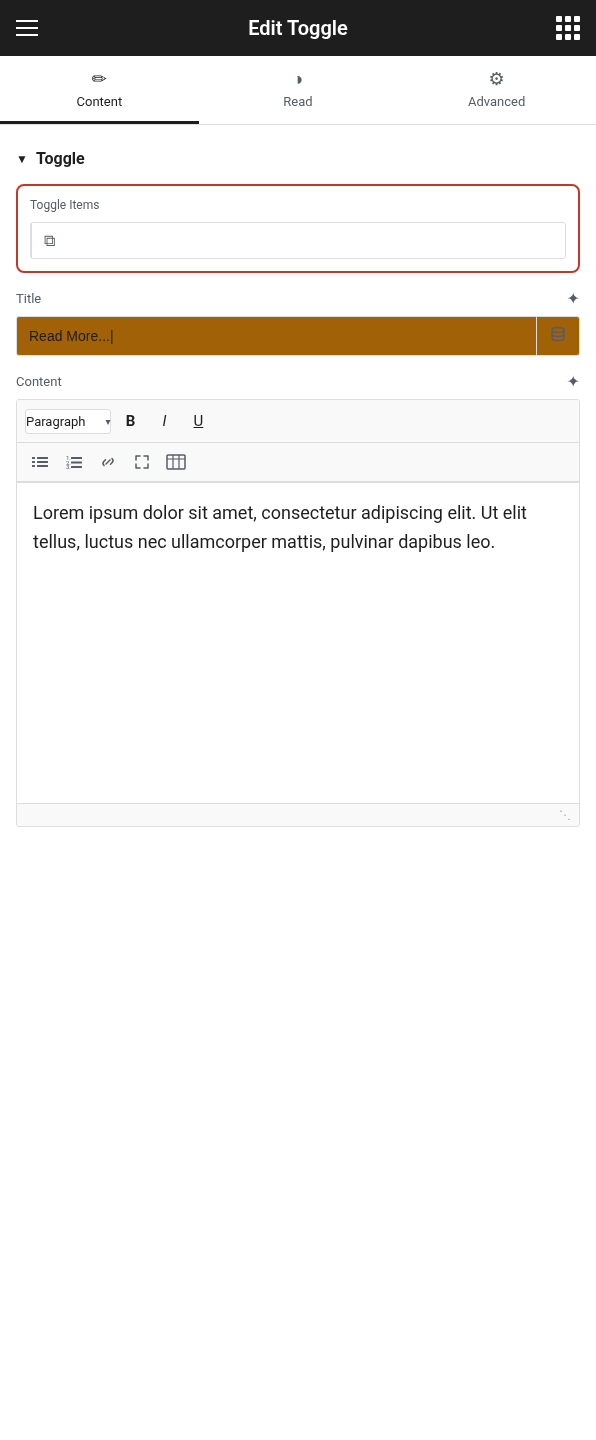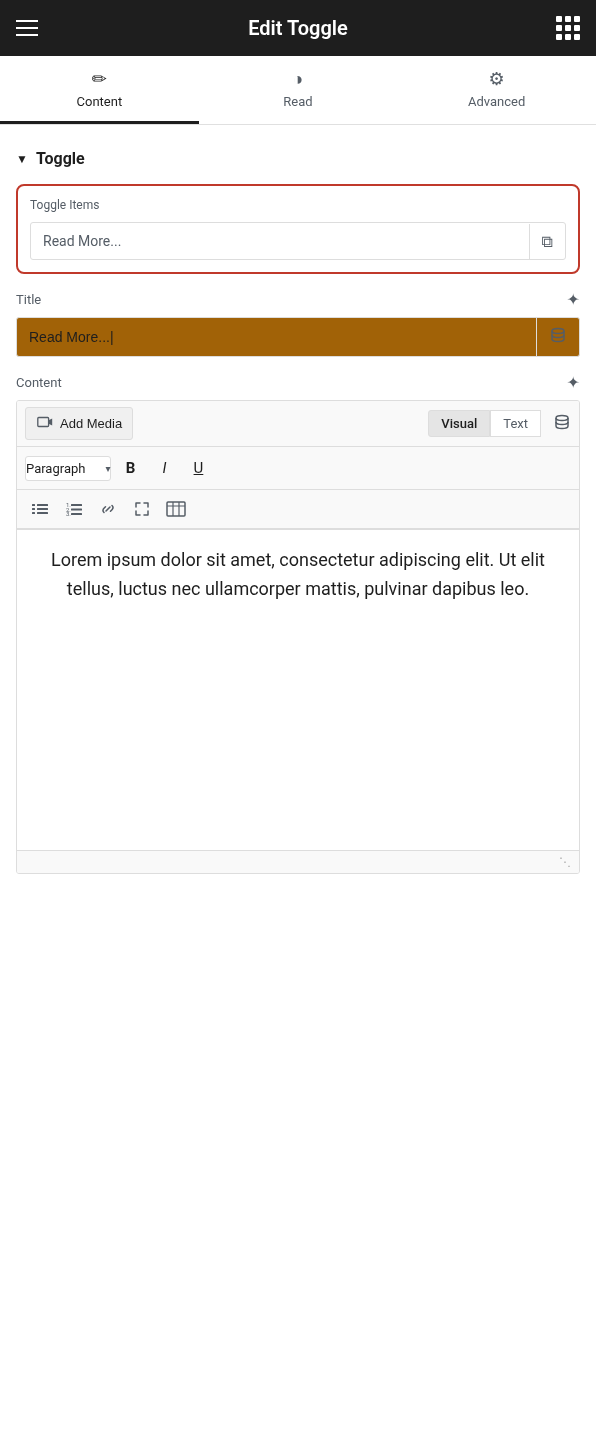--- a/index.html
+++ b/index.html
@@ -311,21 +311,20 @@
 
     
     .editor-content {
       padding: 16px;
       min-height: 320px;
       background: #fff;
       font-size: 18px;
       line-height: 1.6;
       color: #1e1e1e;
       position: relative;
-      text-align: center;
     }
     .editor-footer {
       display: flex;
       justify-content: flex-end;
       padding: 4px 8px;
       border-top: 1px solid #ddd;
       background: #f9f9f9;
     }
     .resize-icon {
       font-size: 12px;
@@ -373,21 +372,20 @@
 <div class="main">
 
   <div class="section-header">
     <span class="arrow">▼</span>
     <span class="section-title">Toggle</span>
   </div>
 
   <div class="toggle-items-box">
     <div class="toggle-items-label">Toggle Items</div>
     <div class="toggle-item-row">
-      <span class="toggle-item-text">Read More...</span>
       <span class="toggle-item-icon">⧉</span>
     </div>
   </div>
 
   <div class="field-label-row">
     <span class="field-label">Title</span>
     <span class="sparkle-icon">✦</span>
   </div>
   <div class="title-input-row">
     <input class="title-input" type="text" value="Read More...|" style="">
@@ -401,42 +399,20 @@
     </span>
   </div>
 
   <div class="field-label-row">
     <span class="field-label">Content</span>
     <span class="sparkle-icon">✦</span>
   </div>
 
   <div class="editor-toolbar">
 
-    <div class="editor-top-bar">
-      <button class="add-media-btn">
-        <span class="add-media-icon">
-          <svg width="18" height="18" viewBox="0 0 20 20" fill="none" xmlns="http://www.w3.org/2000/svg">
-            <rect x="2" y="5" width="12" height="10" rx="1" fill="none" stroke="#555d66" stroke-width="1.5"></rect>
-            <path d="M14 8l4-2v8l-4-2V8z" fill="#555d66"></path>
-          </svg>
-        </span>
-        <span>Add Media</span>
-      </button>
-      <div class="view-tabs">
-        <div class="view-tab active">Visual</div>
-        <div class="view-tab">Text</div>
-      </div>
-      <span class="editor-db-icon">
-        <svg width="18" height="18" viewBox="0 0 18 18" fill="none">
-          <ellipse cx="9" cy="5" rx="6" ry="2.5" fill="none" stroke="#555d66" stroke-width="1.5"></ellipse>
-          <path d="M3 5v4c0 1.38 2.69 2.5 6 2.5s6-1.12 6-2.5V5" stroke="#555d66" stroke-width="1.5" fill="none"></path>
-          <path d="M3 9v4c0 1.38 2.69 2.5 6 2.5s6-1.12 6-2.5V9" stroke="#555d66" stroke-width="1.5" fill="none"></path>
-        </svg>
-      </span>
-    </div>
 
     <div class="format-toolbar">
       <div class="paragraph-select">
         <span>Paragraph</span>
         <span class="chevron">▾</span>
       </div>
       <div class="format-btn bold">B</div>
       <div class="format-btn italic">I</div>
       <div class="format-btn underline">U</div>
     </div>

